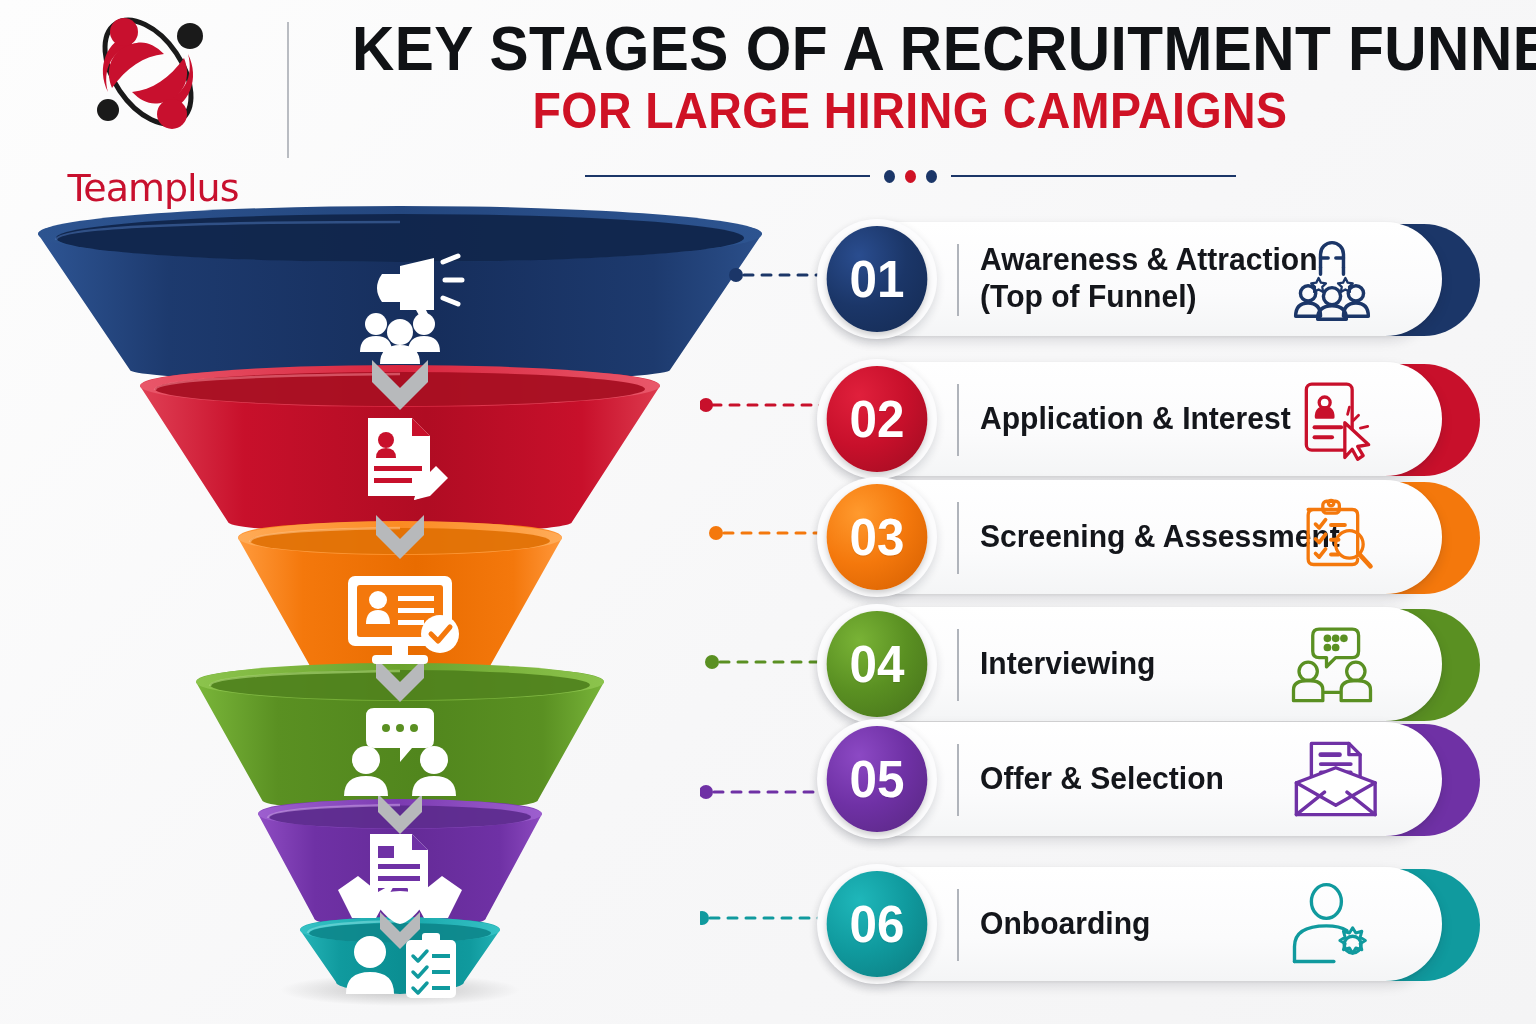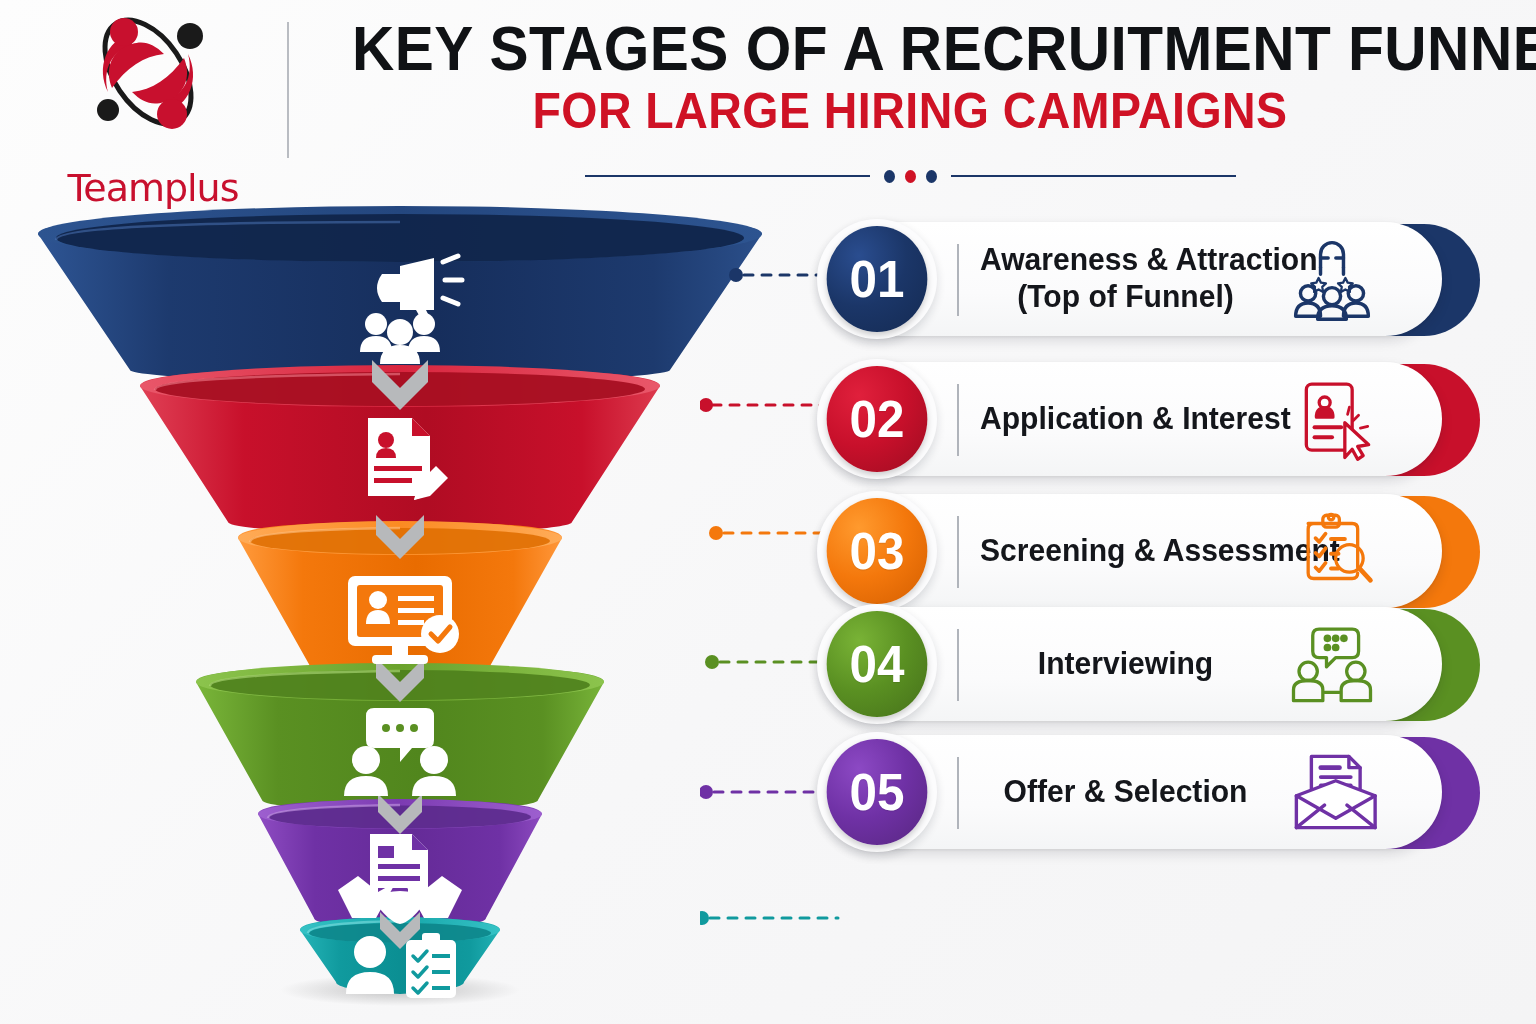--- a/index.html
+++ b/index.html
@@ -73,21 +73,21 @@
   .div-dot { width: 11px; height: 13px; border-radius: 50%; }
 
   
   #funnel { position: absolute; left: 0px; top: 200px; width: 800px; height: 810px; }
   #funnel svg { display: block; }
 
   
   #connectors { position: absolute; left: 700px; top: 200px; width: 180px; height: 810px; }
 
   
-  #cards { position: absolute; left: 820px; top: 222px; width: 700px; height: 790px; text-align: center; }
+  #cards { position: absolute; left: 820px; top: 222px; width: 700px; height: 790px; }
   .card-row {
     position: absolute; left: 0; width: 660px; height: 118px;
   }
   .card-accent {
     position: absolute; right: 0px; top: 2px;
     width: 620px; height: 112px;
     border-radius: 56px;
   }
   .card-body {
     position: absolute; left: 0px; top: 0px;
@@ -470,21 +470,21 @@
               <path d="M29,55 L58,55" stroke-width="4.4"></path>
               <path d="M29,66 L48,66" stroke-width="4.4"></path>
               <path d="M71,48 l6,-6 M65,41 l2,-8 M79,56 l8,-2" stroke-width="3"></path>
               <path d="M62,50 L62,88 L70,79 L76,90 L82,86 L76,76 L88,74 Z" fill="#ffffff"></path>
             </g>
           </svg>
         </div>
       </div>
     </div>
 
-    <div class="card-row" style="top:272px">
+    <div class="card-row" style="top:258px">
       <div class="card-accent" style="background:#f4780c"></div>
       <div class="card-body">
         <div class="badge-ring"></div>
         <div class="badge" style="background:radial-gradient(circle at 32% 28%, #ff9a2e 0%, #f4780c 48%, #d35e00 100%)">03</div>
         <div class="v-sep"></div>
         <div class="card-label">
           <span>Screening &amp; Assessment</span>
         </div>
         <div class="card-icon">
           <svg viewBox="0 0 96 92" width="88" height="86">
@@ -528,21 +528,21 @@
               <path d="M6,86 L6,74 Q6,64 22,64 Q38,64 38,74 L38,86 Z"></path>
               <circle cx="74" cy="54" r="10"></circle>
               <path d="M58,86 L58,74 Q58,64 74,64 Q90,64 90,74 L90,86 Z"></path>
               <path d="M40,77 L56,77" stroke-width="3.6"></path>
             </g>
           </svg>
         </div>
       </div>
     </div>
 
-    <div class="card-row" style="top:513px">
+    <div class="card-row" style="top:500px">
       <div class="card-accent" style="background:#6f31a5"></div>
       <div class="card-body">
         <div class="badge-ring"></div>
         <div class="badge" style="background:radial-gradient(circle at 32% 28%, #8c49c4 0%, #6f31a5 48%, #572680 100%)">05</div>
         <div class="v-sep"></div>
         <div class="card-label">
           <span>Offer &amp; Selection</span>
         </div>
         <div class="card-icon">
           <svg viewBox="0 0 96 92" width="90" height="88">
@@ -554,15 +554,37 @@
               <path d="M36,39 L68,39" stroke-width="4"></path>
               <path d="M10,50 L52,34 L94,50 L94,84 L10,84 Z" fill="#ffffff"></path>
               <path d="M10,50 L52,74 L94,50"></path>
               <path d="M10,84 L40,60 M94,84 L64,60"></path>
             </g>
           </svg>
         </div>
       </div>
     </div>
 
+    <div class="card-row" style="top:645px">
+      <div class="card-accent" style="background:#109a9e"></div>
+      <div class="card-body">
+        <div class="badge-ring"></div>
+        <div class="badge" style="background:radial-gradient(circle at 32% 28%, #1fb7ba 0%, #109a9e 48%, #0b7a7e 100%)">06</div>
+        <div class="v-sep"></div>
+        <div class="card-label">
+          <span>Onboarding</span>
+        </div>
+        <div class="card-icon">
+          <svg viewBox="0 0 96 92" width="90" height="88">
+            <g fill="none" stroke="#109a9e" stroke-width="3.6" stroke-linecap="round" stroke-linejoin="round">
+              <ellipse cx="42" cy="22" rx="16" ry="18"></ellipse>
+              <path d="M8,86 L8,70 Q8,48 42,48 Q56,48 64,53"></path>
+              <path d="M8,86 L50,86"></path>
+              <circle cx="70" cy="68" r="9"></circle>
+              <path d="M70,50 l3.4,5.6 6.4,-1.8 -1.8,6.4 5.6,3.4 -5.6,3.4 1.8,6.4 -6.4,-1.8 -3.4,5.6 -3.4,-5.6 -6.4,1.8 1.8,-6.4 -5.6,-3.4 5.6,-3.4 -1.8,-6.4 6.4,1.8 Z" stroke-width="3.2"></path>
+            </g>
+          </svg>
+        </div>
+      </div>
+    </div>
 
   </div>
 </div>
 
 </body></html>

